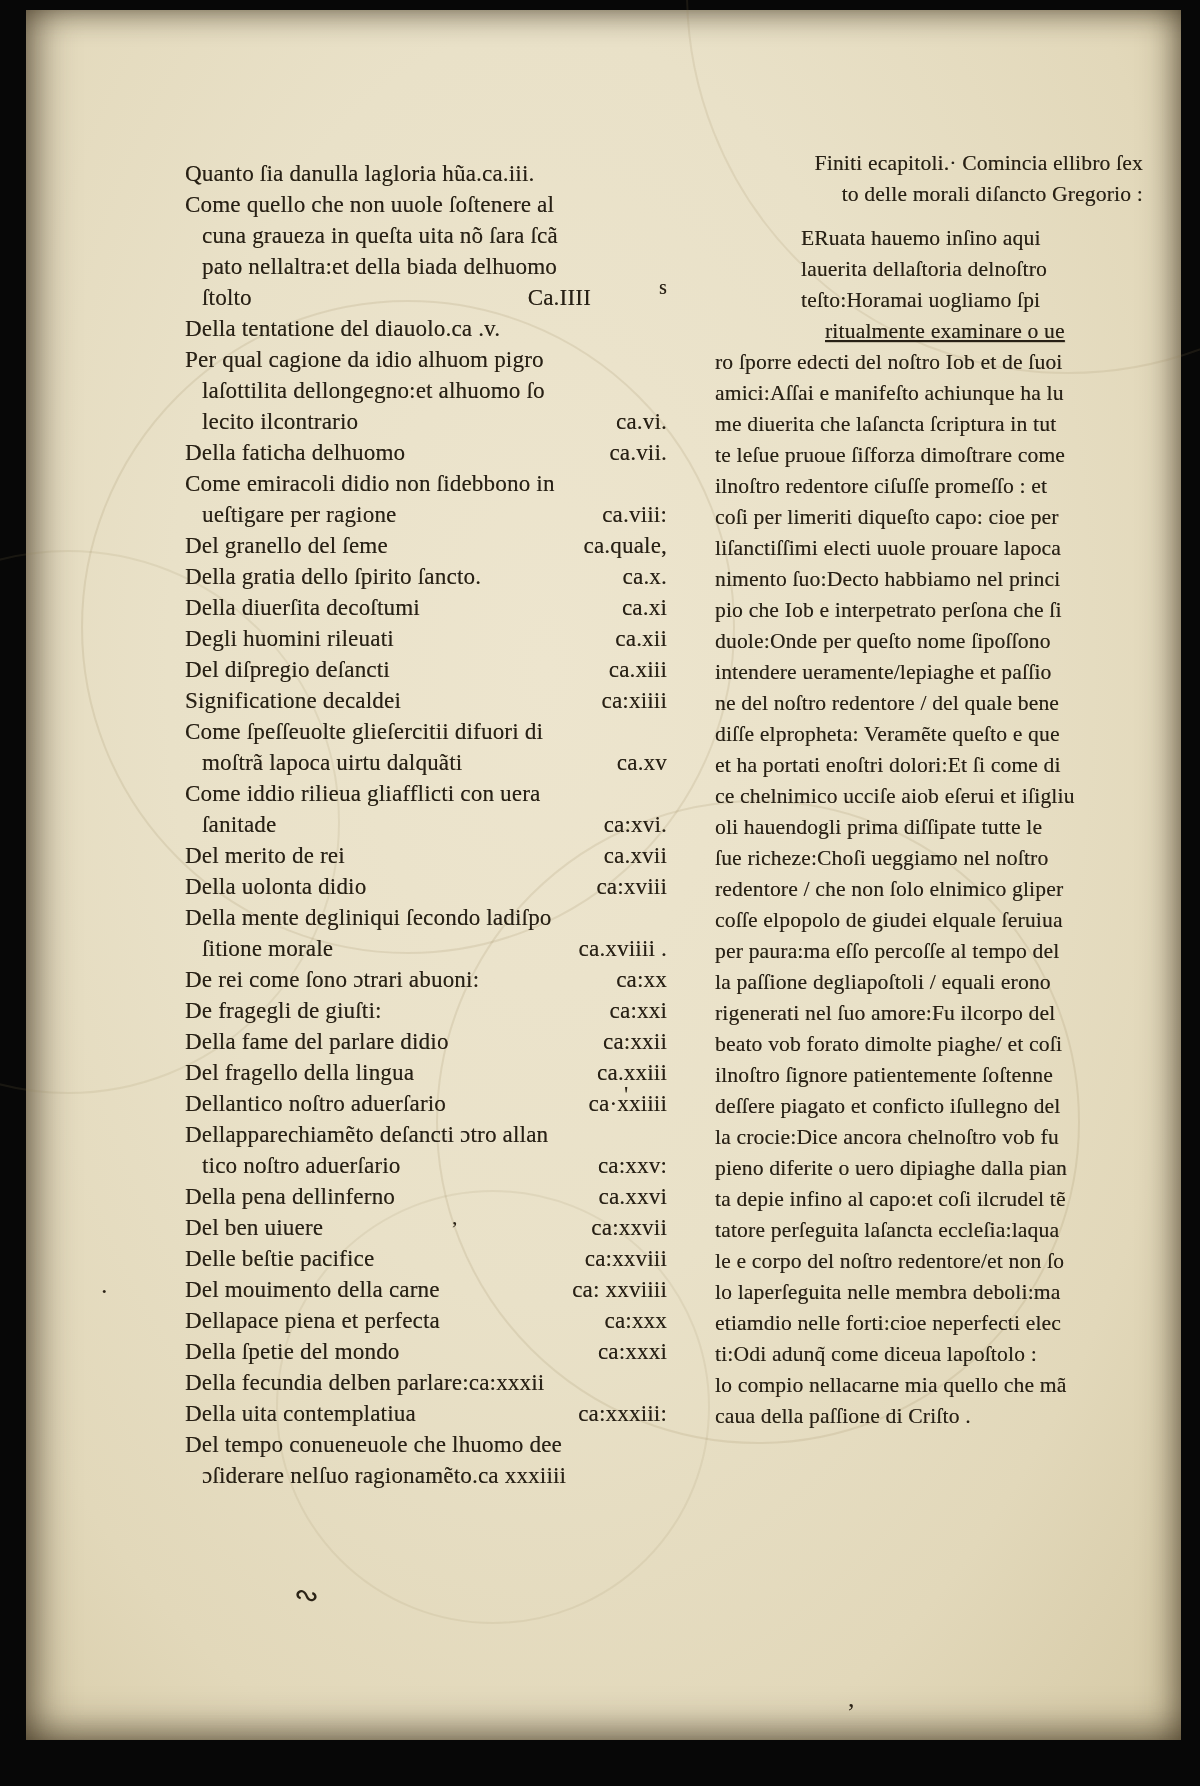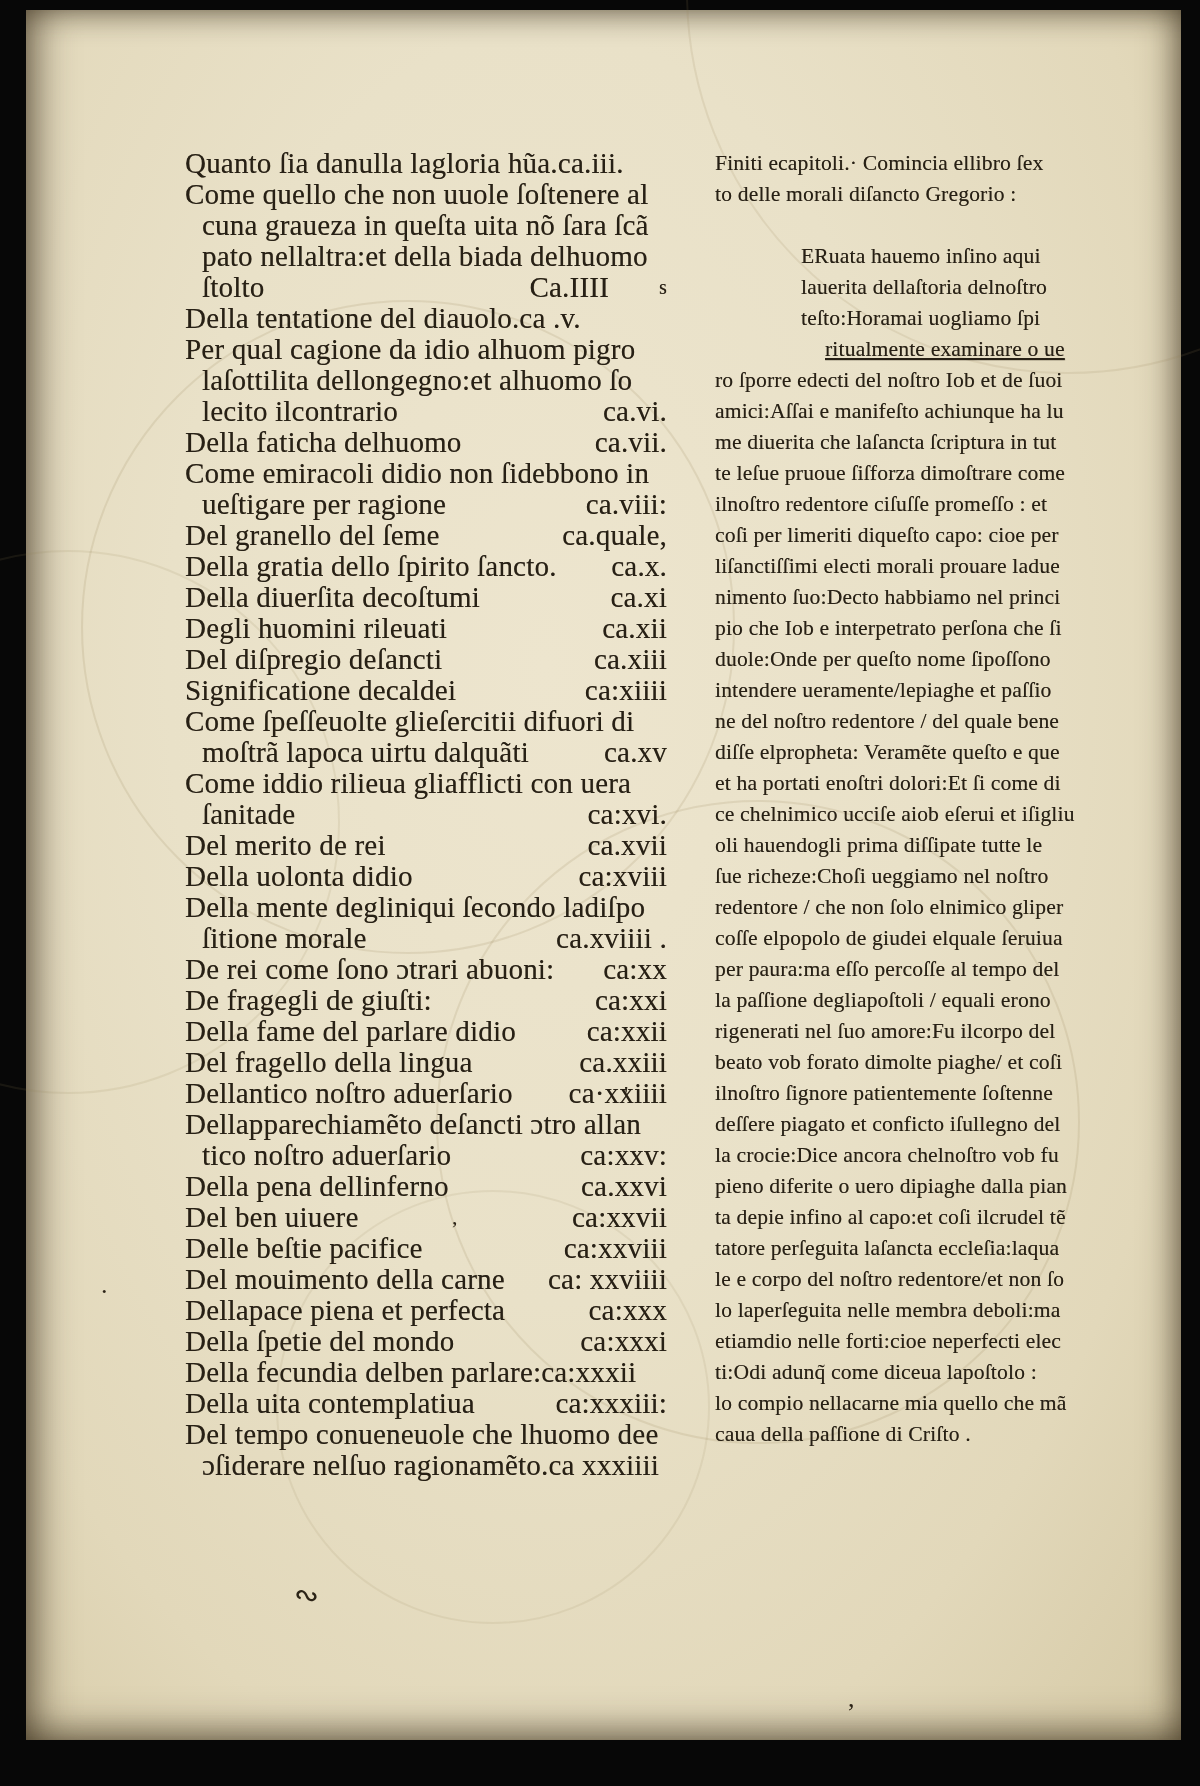--- a/index.html
+++ b/index.html
@@ -22,28 +22,28 @@
   .ring{position:absolute;border:2px solid rgba(148,128,88,.16);border-radius:50%;pointer-events:none;}
   .ring.r1{left:55px;top:290px;width:650px;height:650px;border-width:2px;}
   .ring.r2{left:410px;top:790px;width:640px;height:640px;}
   .ring.r3{left:-230px;top:540px;width:540px;height:540px;border-color:rgba(148,128,88,.13);}
   .ring.r4{left:660px;top:-400px;width:760px;height:760px;border-color:rgba(148,128,88,.14);}
   .ring.r5{left:250px;top:1180px;width:430px;height:430px;border-color:rgba(148,128,88,.12);}
 
   .textblock{position:absolute;left:185px;top:148px;color:#272015;
     text-shadow:0.2px 0.4px 0.6px rgba(45,33,18,.5);}
   
-  .lc{position:absolute;left:0;top:0;width:482px;font-size:29px;line-height:31px;letter-spacing:.2px;}
+  .lc{position:absolute;left:0;top:10px;width:482px;font-size:23px;line-height:31px;letter-spacing:.2px;}
   .lc .row{display:flex;justify-content:space-between;white-space:pre;}
   .lc .row.ind{padding-left:17px;text-align:center;}
-  .lc .row.numin .n{margin-right:58px;}
+  .lc .row.numin .n{margin-right:76px;}
   .lc .n{flex:none;}
   
   .rc{position:absolute;left:530px;top:0;width:428px;font-size:21.5px;line-height:31px;letter-spacing:.2px;}
-  .rc .head{margin-bottom:31px;}
+  .rc .head{margin-bottom:13px;text-align:right;}
   .rc .line{white-space:pre;}
   .rc .line.ind1{padding-left:86px;}
   .rc .line.ind2{padding-left:110px;text-decoration:underline;}
   .guide-s{position:absolute;left:-56px;top:129px;font-size:20px;line-height:20px;}
   
   .mark{position:absolute;color:#2c2417;line-height:1;}
 </style>
 </head>
 <body>
 
@@ -296,21 +296,21 @@
         <div class="line">amici:Aſſai e manifeſto achiunque ha lu</div>
 
         <div class="line">me diuerita che laſancta ſcriptura in tut</div>
 
         <div class="line">te leſue pruoue ſiſforza dimoſtrare come</div>
 
         <div class="line">ilnoſtro redentore ciſuſſe promeſſo : et</div>
 
         <div class="line">coſi per limeriti diqueſto capo: cioe per</div>
 
-        <div class="line">liſanctiſſimi electi morali prouare ladue</div>
+        <div class="line">liſanctiſſimi electi uuole prouare lapoca</div>
 
         <div class="line">nimento ſuo:Decto habbiamo nel princi</div>
 
         <div class="line">pio che Iob e interpetrato perſona che ſi</div>
 
         <div class="line">duole:Onde per queſto nome ſipoſſono</div>
 
         <div class="line">intendere ueramente/lepiaghe et paſſio</div>
 
         <div class="line">ne del noſtro redentore / del quale bene</div>

